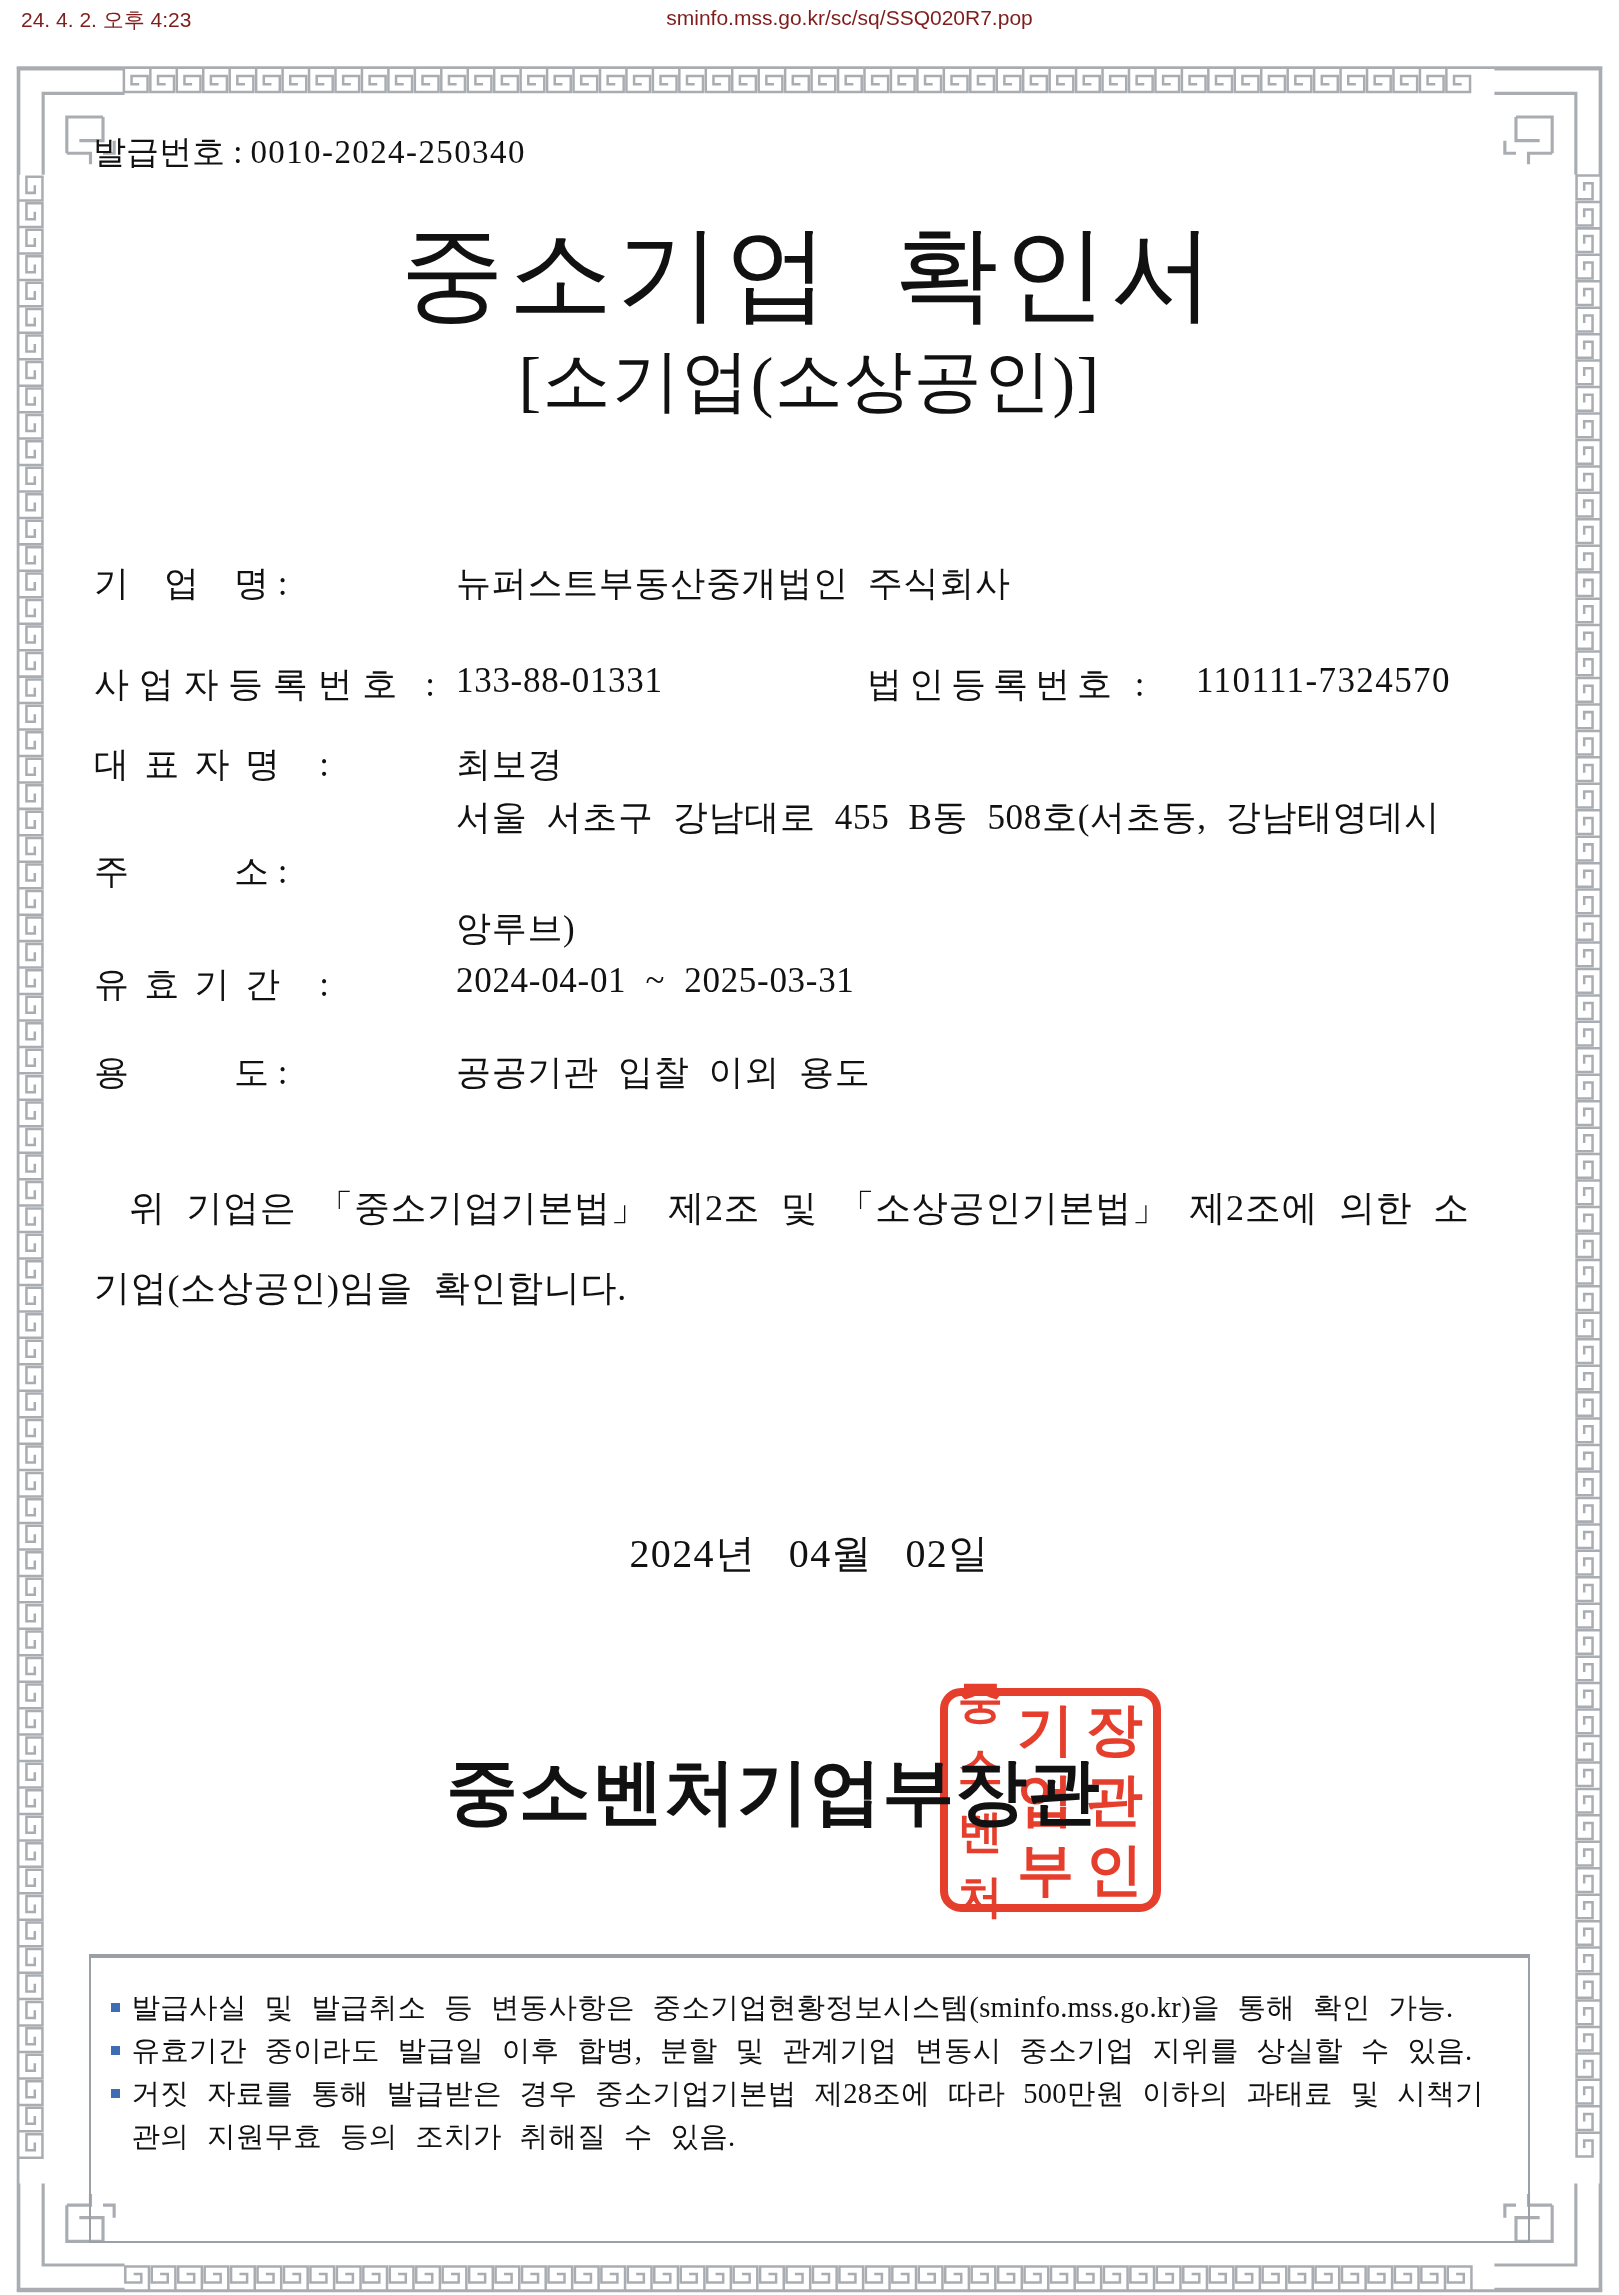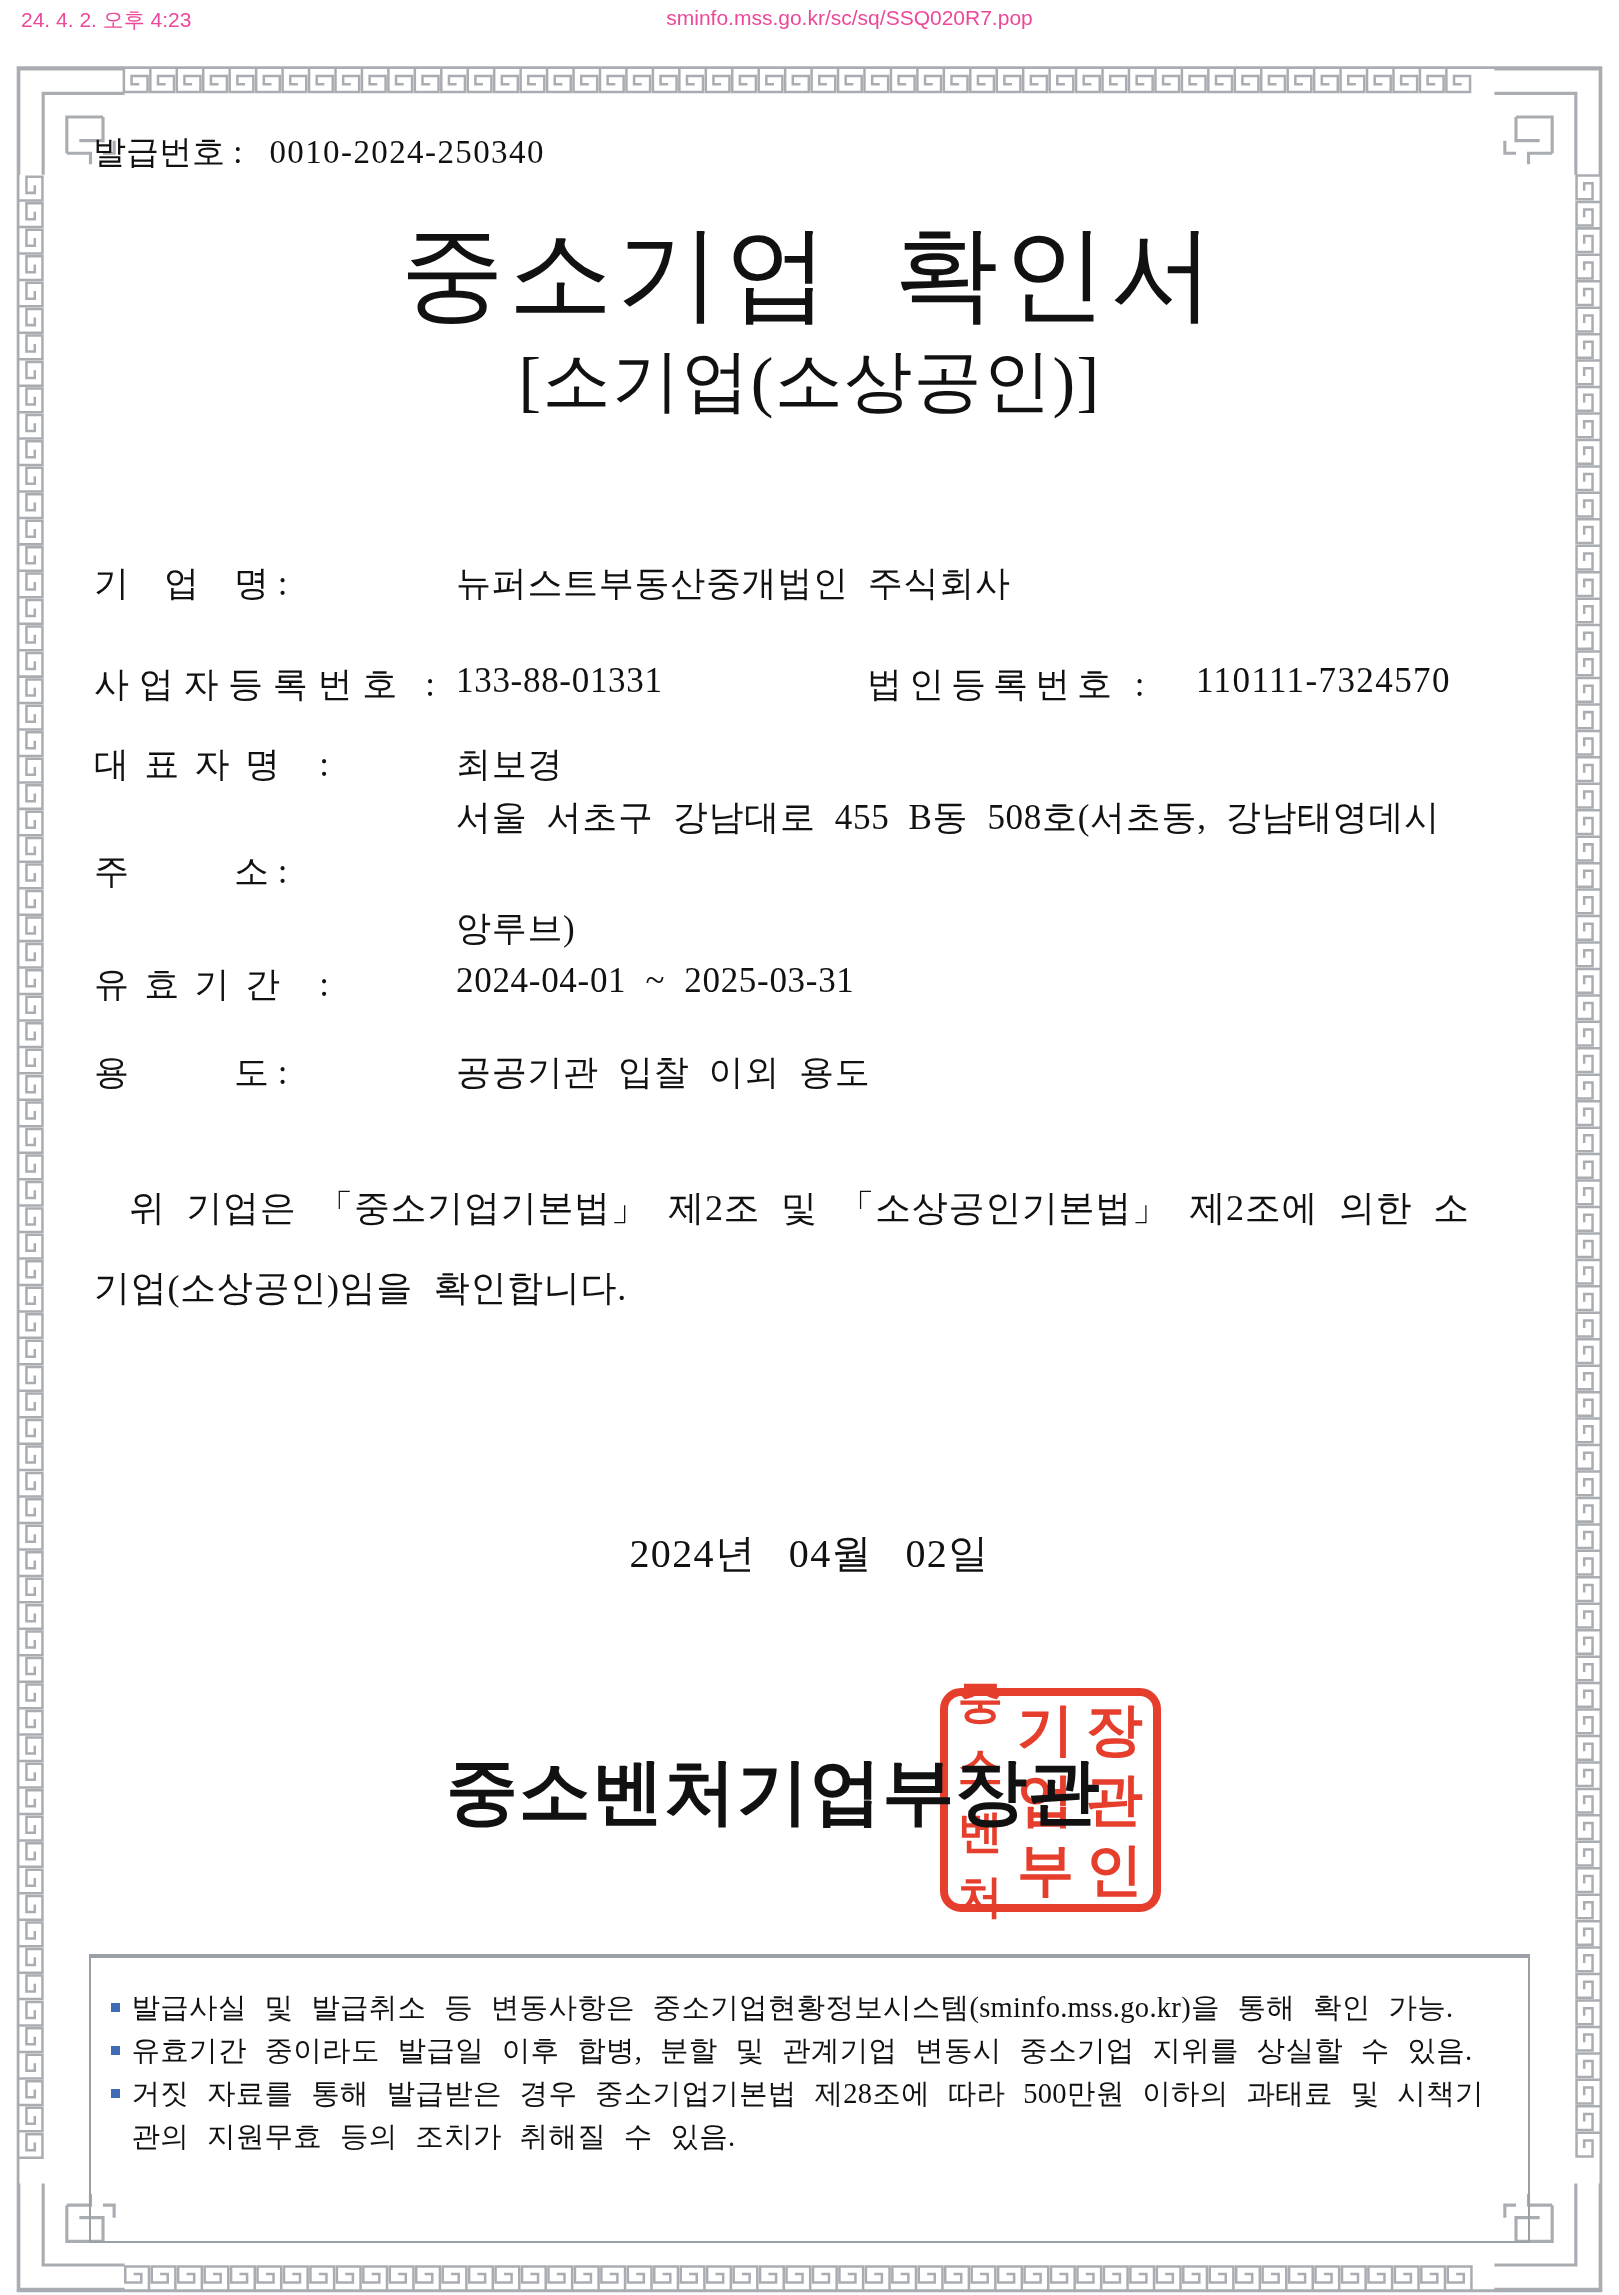--- a/index.html
+++ b/index.html
@@ -1,29 +1,29 @@
 <!DOCTYPE html>
 <html style="font-size:11px"><head>
 <meta charset="utf-8">
 <style>
   html,body{margin:0;padding:0;background:#fff;}
   body{width:1619px;height:2295px;position:relative;font-family:"Liberation Serif","DejaVu Serif",serif;color:#111;}
   .abs{position:absolute;}
 
   
-  .ph{font-family:"Liberation Sans","DejaVu Sans",sans-serif;font-size:21px;color:#ec4899;top:5.6px;white-space:nowrap;}
+  .ph{font-family:"Liberation Sans","DejaVu Sans",sans-serif;font-size:21px;color:#7f1d1d;top:5.6px;white-space:nowrap;}
   .ph-time{left:21px;}
   .ph-url{left:0;width:100%;text-align:center;margin-left:40px;}
 
   
   #frame{position:absolute;left:0;top:0;pointer-events:none;}
 
   
   .issue-no{left:93px;top:130px;font-size:33px;white-space:nowrap;}
-  .issue-no .num{margin-left:27px;letter-spacing:1.4px;}
+  .issue-no .num{margin-left:8px;letter-spacing:1.4px;}
   .doc-title{left:0;width:100%;top:205px;text-align:center;font-size:104px;letter-spacing:4.2px;word-spacing:31px;white-space:nowrap;font-weight:normal;margin:0;}
   .doc-subtitle{left:0;width:100%;top:336px;text-align:center;font-size:68px;letter-spacing:1.4px;white-space:nowrap;}
 
   .f-label{left:94px;font-size:35px;white-space:nowrap;}
   .f-value{left:456px;font-size:35px;word-spacing:9.7px;white-space:nowrap;letter-spacing:0.7px;}
   .ls14{letter-spacing:9.7px;}
   .ls22{letter-spacing:15.3px;}
   .r1{top:560px;} .r2{top:661px;} .r3{top:741px;}
   .r4v1{top:794px;} .r4l{top:848px;} .r4v2{top:905px;}
   .r5{top:961px;} .r6{top:1049px;}

